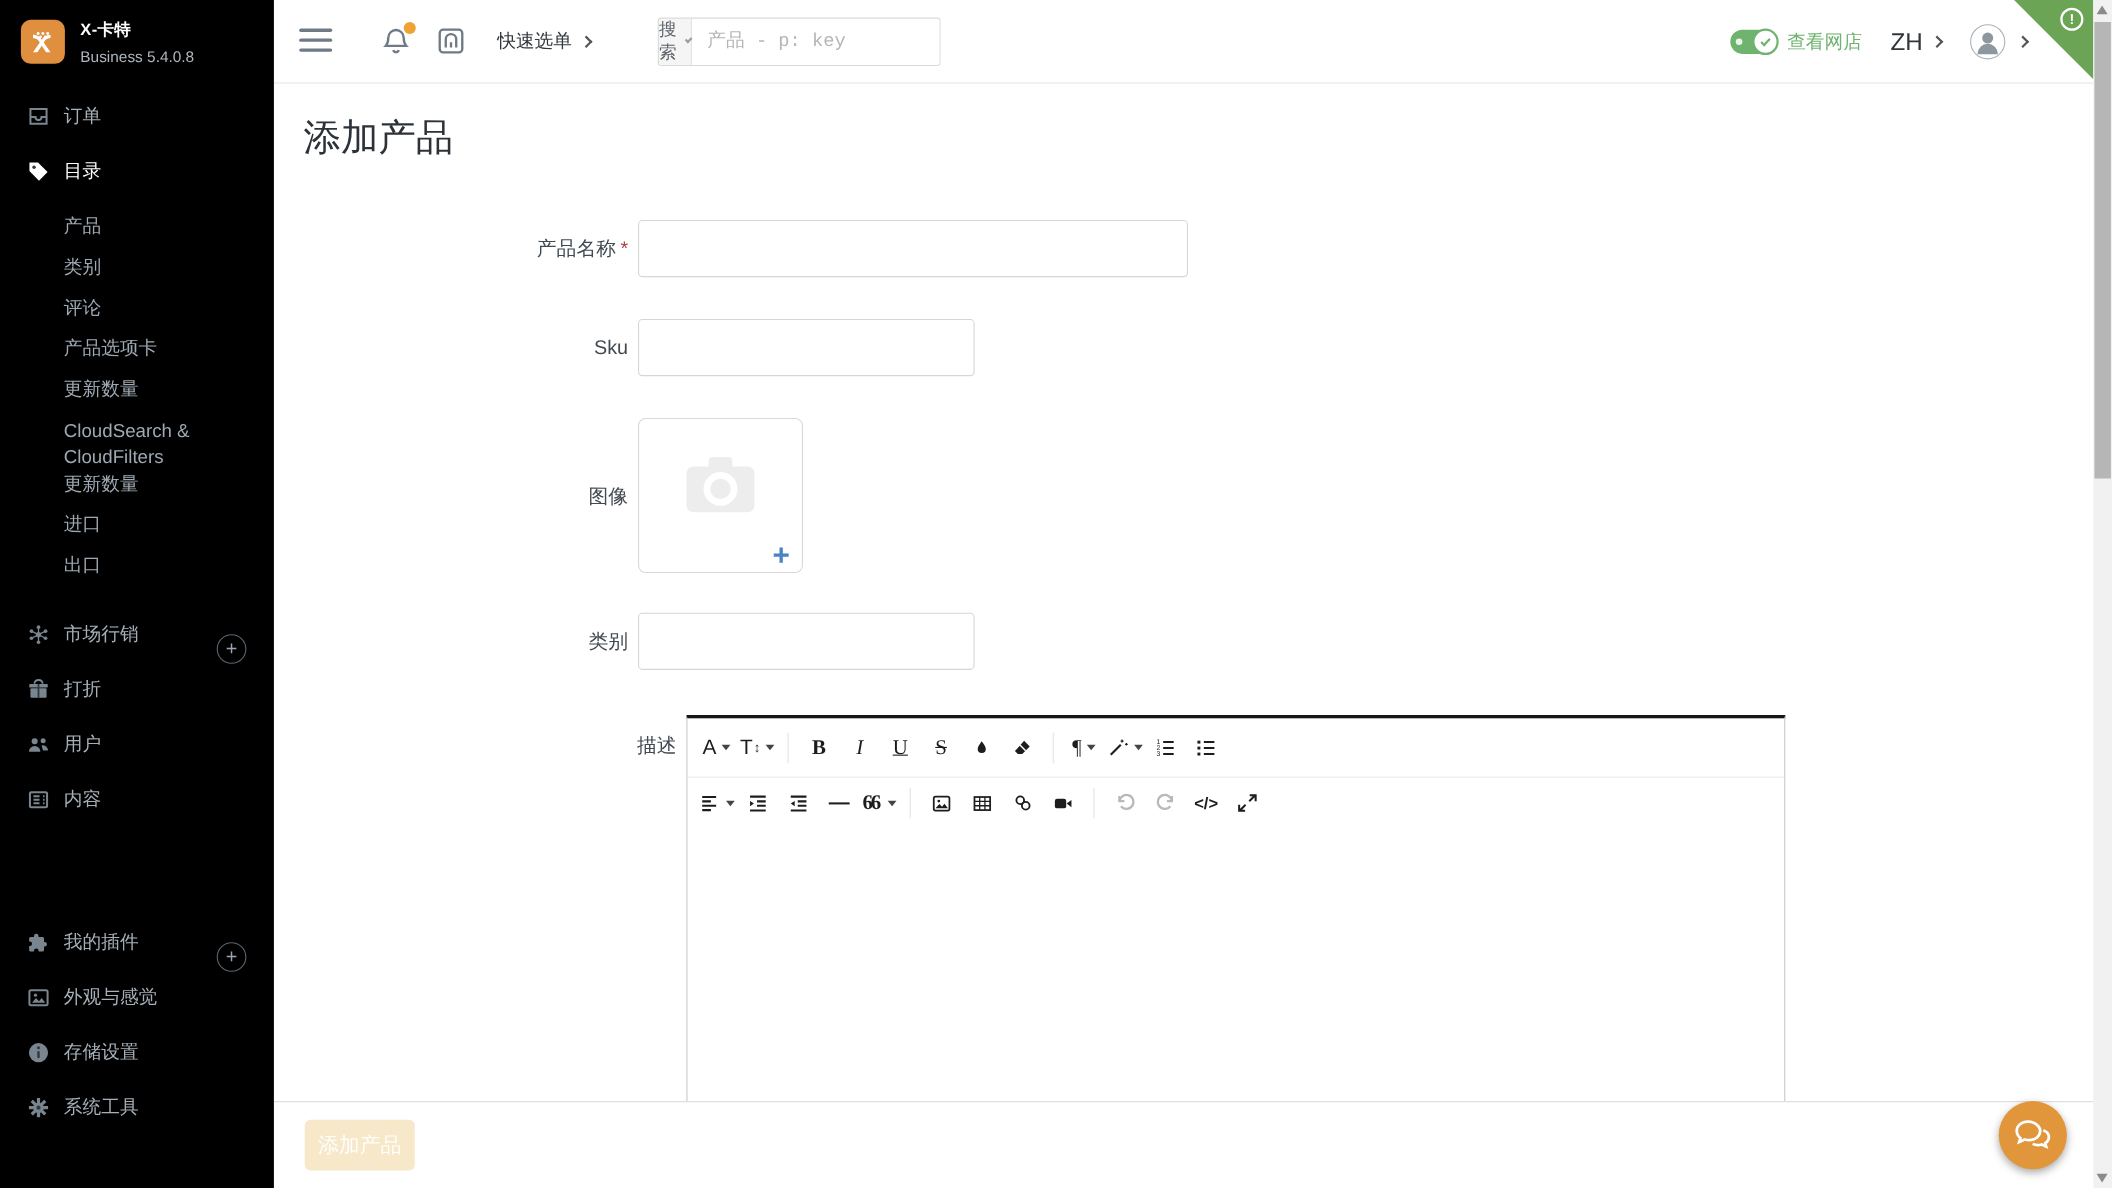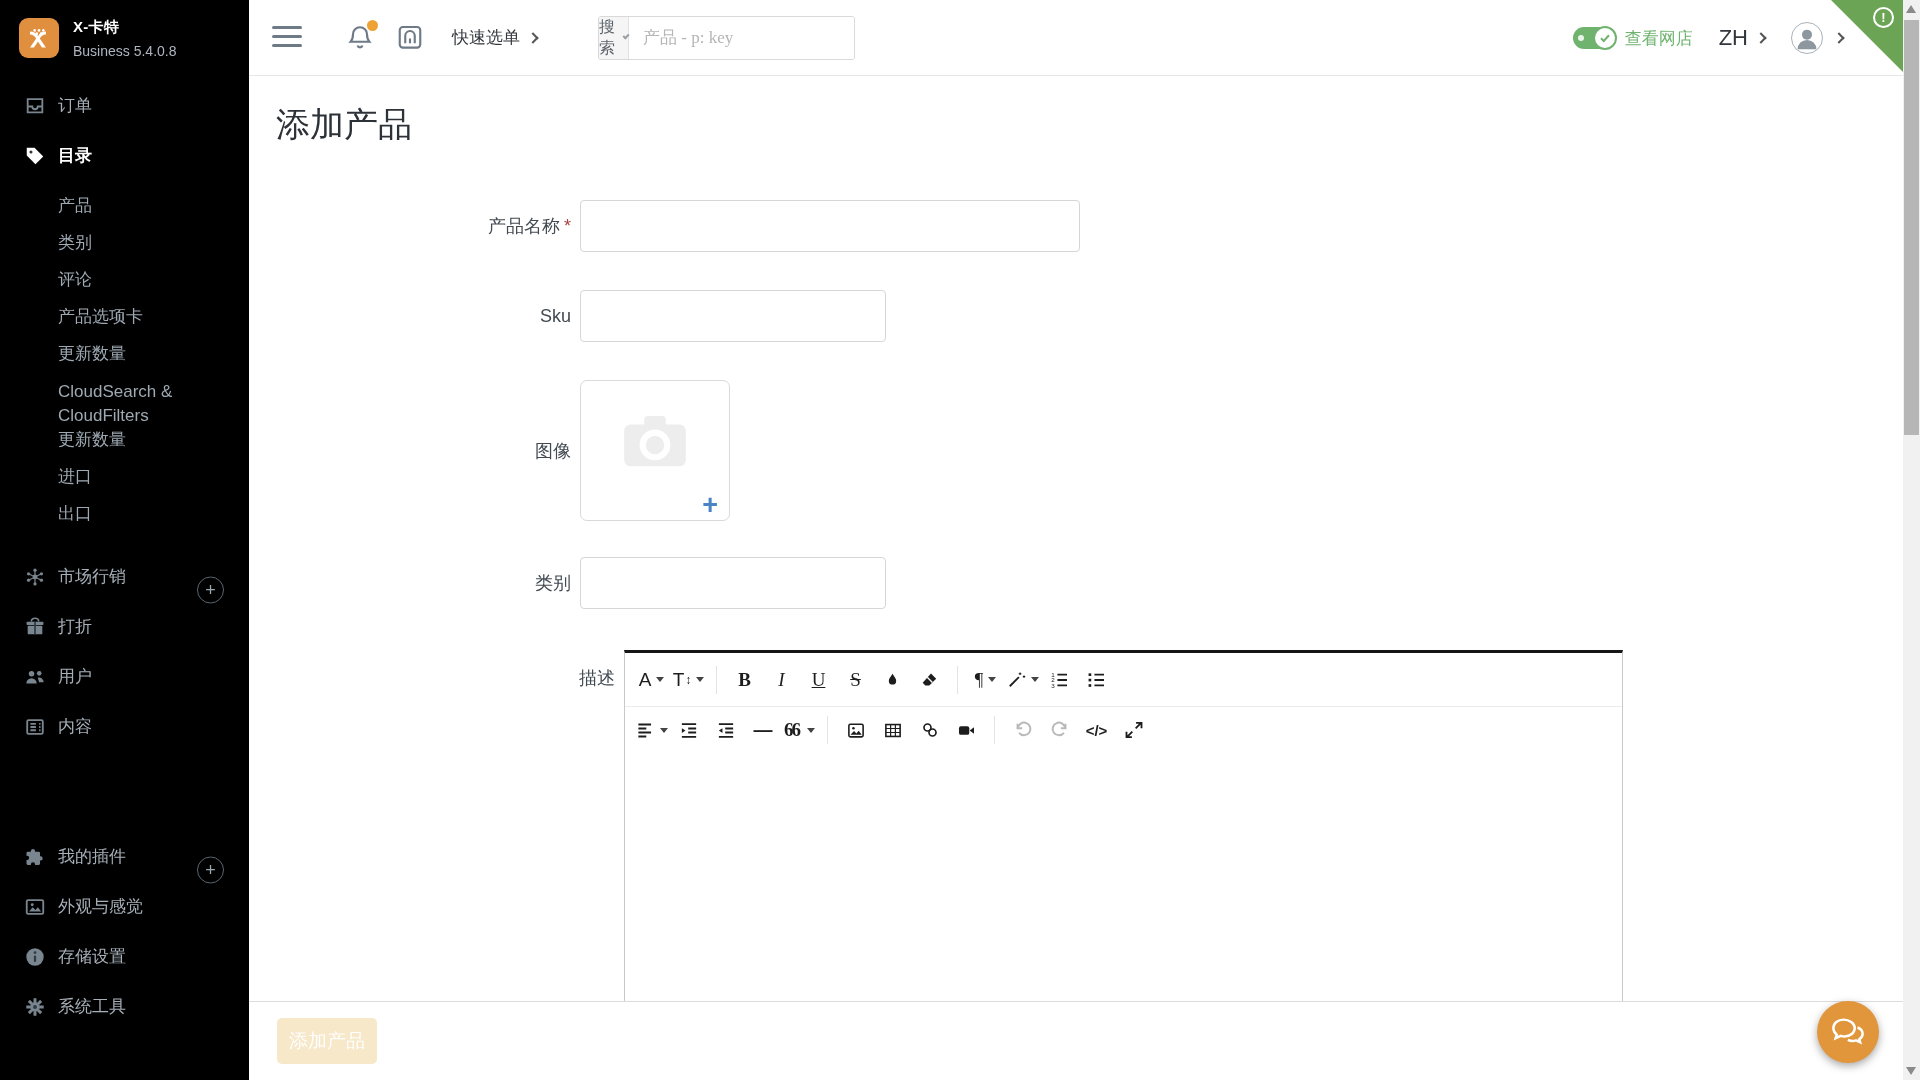--- a/index.html
+++ b/index.html
@@ -15,21 +15,21 @@
   .brand-text { margin-left:14px; }
   .brand-name { color:#fff; font-size:15px; font-weight:bold; letter-spacing:.3px; }
   .brand-edition { color:#aeb6bf; font-size:14px; margin-top:6px; }
 
   .nav { margin-top:18px; }
   .nav-item { position:relative; display:flex; align-items:flex-start; height:38px;
               padding-left:23px; font-size:17px; cursor:pointer; }
   .nav-item .nico { width:24px; height:24px; margin-right:11px; color:#79858f;
                     display:flex; align-items:center; justify-content:center; flex:0 0 24px; }
   .nav-item.parent { height:50px; }
-  .nav-item.active { color:#fff; font-weight:bold; }
+  .nav-item.active { color:#fff; font-weight:normal; }
   .nav-item.active .nico { color:#fff; }
   .nav-sub { }
   .nav-sub .nav-item { padding-left:58px; height:37px; color:#9fa9b3; }
   .nav-sub .nav-item.two-line { height:49px; line-height:24px; align-items:flex-start; padding-top:1px; }
   .gap-sm { margin-top:26px; }
   .gap-lg { margin-top:80px; }
   .plus-btn { position:absolute; right:25px; top:50%; transform:translateY(-50%);
               width:27px; height:27px; border:1px solid #59656f; border-radius:50%;
               color:#9aa5af; font-size:18px; display:flex; align-items:center;
               justify-content:center; cursor:pointer; }
@@ -49,21 +49,21 @@
   .chev { display:inline-block; width:8px; height:8px; border-right:2px solid #555;
           border-bottom:2px solid #555; transform:rotate(-45deg); margin-left:9px; }
   .chev.down { transform:rotate(45deg); margin-top:-4px; }
   .searchbox { position:absolute; left:349px; top:16px; width:257px; height:44px;
                display:flex; border:1px solid #d9d9d9; border-radius:3px; overflow:hidden; }
   .search-scope { width:67px; background:#f5f5f5; border-right:1px solid #e2e2e2;
                   display:flex; align-items:center; justify-content:center; gap:7px;
                   font-size:16px; color:#5d646b; cursor:pointer; }
   .search-scope .chev { width:6px; height:6px; border-color:#9aa0a6; margin-left:0; }
   .searchbox input { flex:1; border:0; outline:none; padding:0 14px; font-size:17px; color:#701a75;
-                     font-family:Liberation Serif, serif; }
+                     font-family:Liberation Mono, monospace; }
   .searchbox input::placeholder { color:#b5b5b5; }
   .header-right { position:absolute; right:60px; top:0; height:76px; display:flex;
                   align-items:center; gap:26px; }
   .storelink { display:flex; align-items:center; gap:10px; color:#6fb36f; font-size:17px; cursor:pointer; }
   .toggle { position:relative; width:42px; height:22px; background:#6fb36f; border-radius:11px; }
   .toggle .knob { position:absolute; left:5px; top:8px; width:6px; height:6px;
                   background:#fff; border-radius:50%; opacity:.85; }
   .toggle .check { position:absolute; right:-2px; top:-1px; width:24px; height:24px;
                    background:#fff; border:2px solid #6fb36f; border-radius:50%;
                    display:flex; align-items:center; justify-content:center; }

